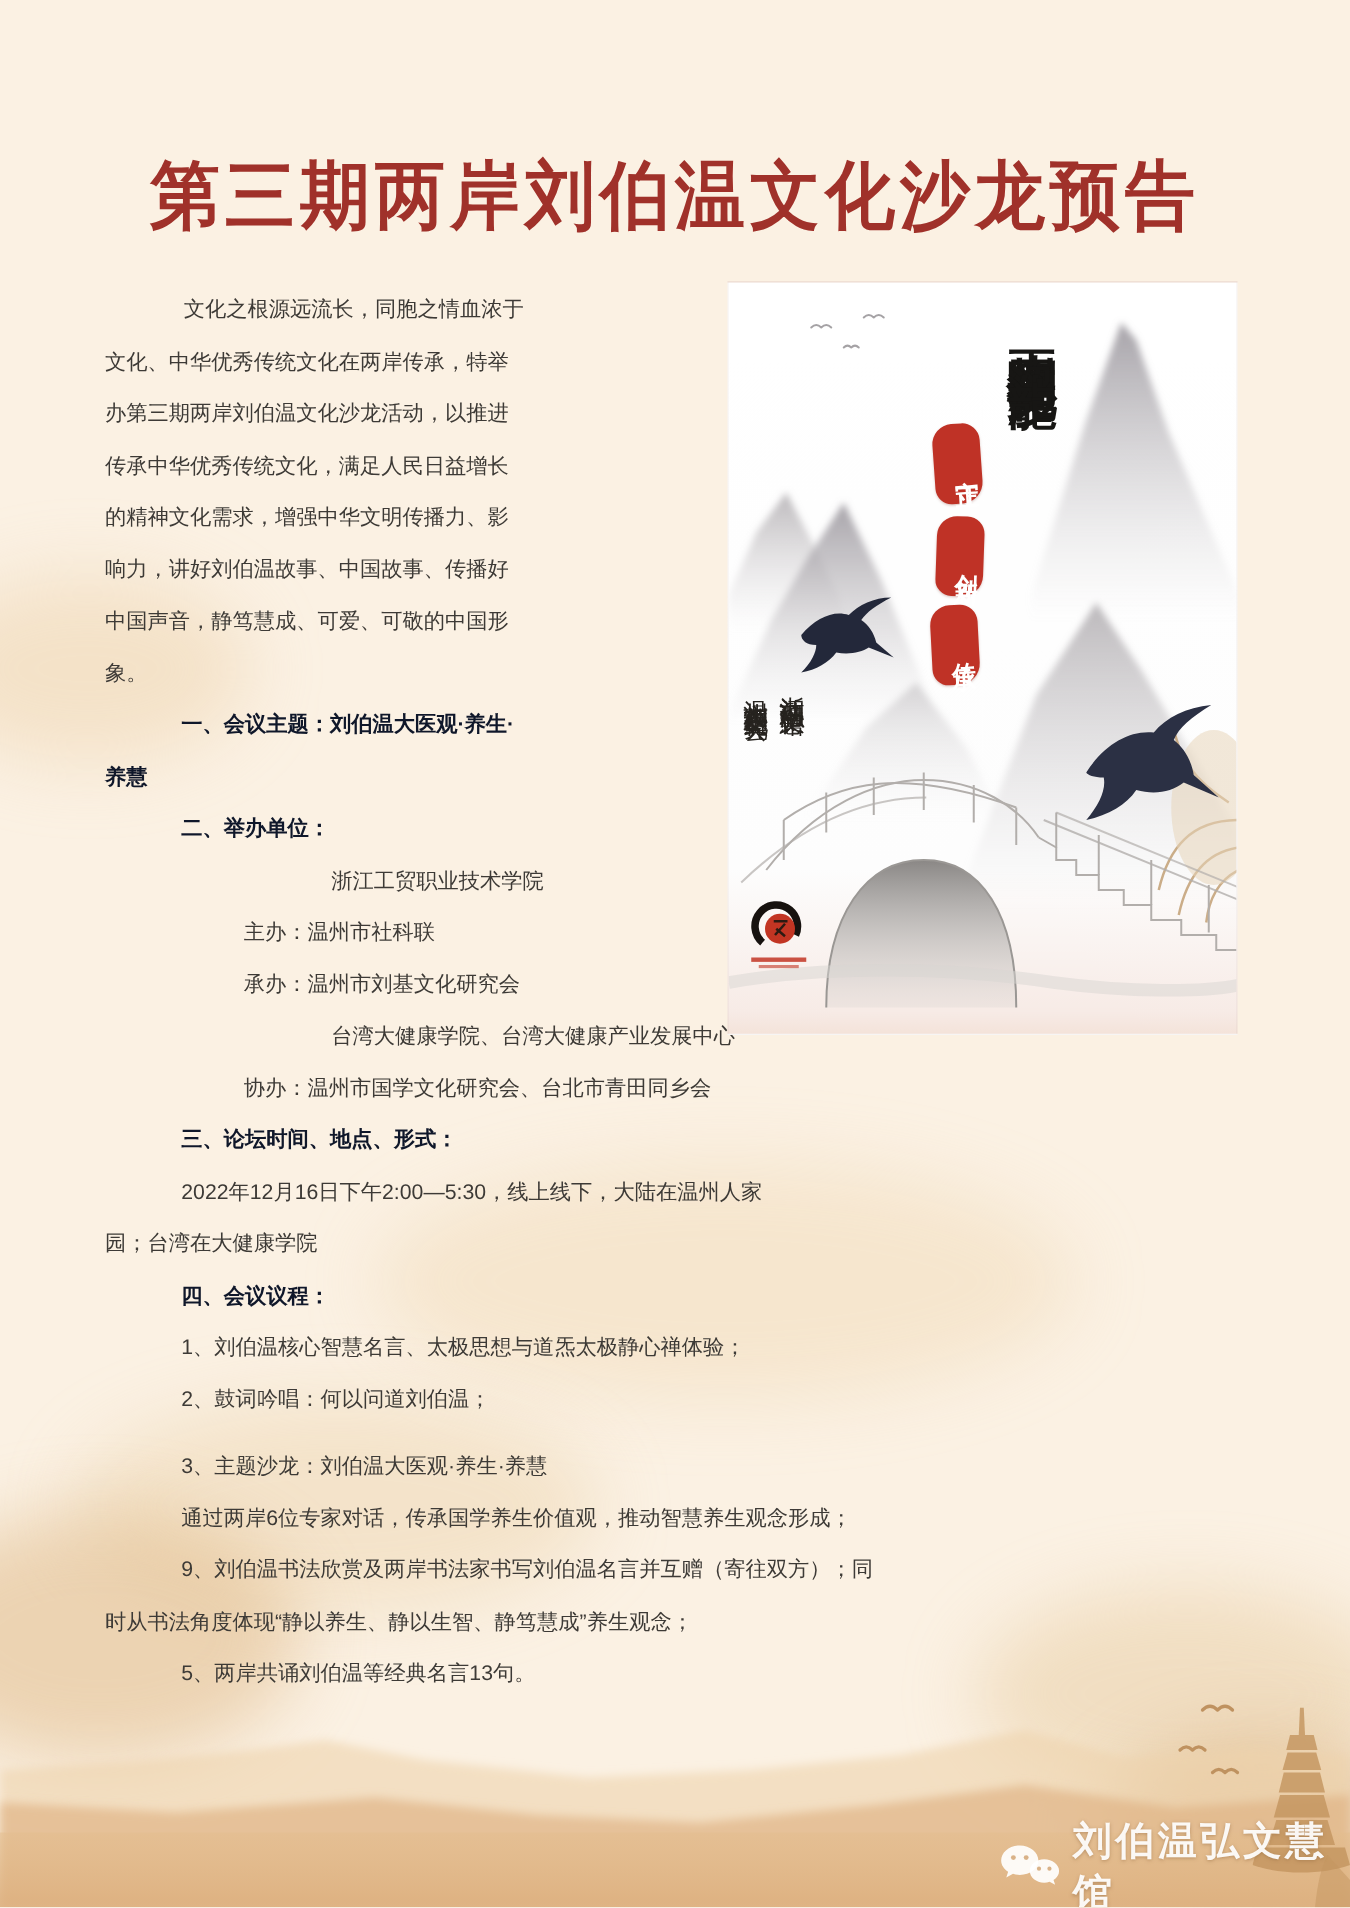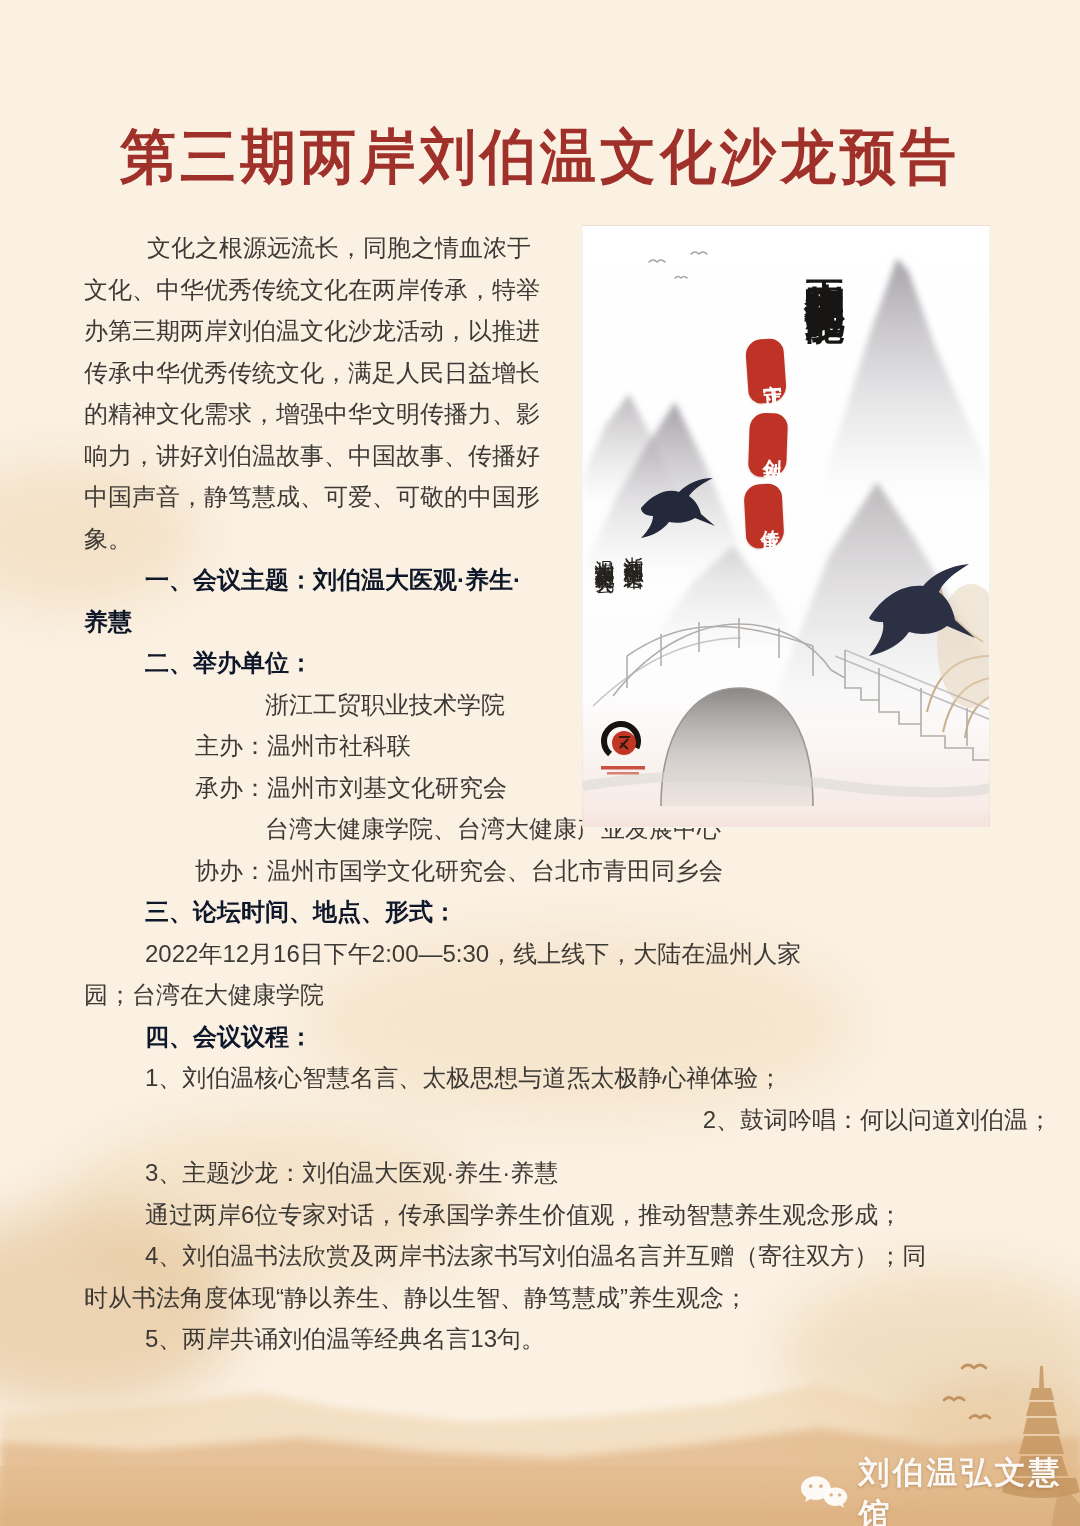--- a/index.html
+++ b/index.html
@@ -17,21 +17,21 @@
   .w5{left:780px; top:1270px; width:340px; height:170px; background:rgba(228,194,144,.40);}
   .w6{left:880px; top:1390px; width:260px; height:160px; background:rgba(210,164,108,.45);}
 
   .title{
     position:absolute; top:120px; left:0; width:100%; text-align:center;
     font-size:56px; font-weight:900; letter-spacing:4px; color:#a0312a;
     transform:scaleY(1.06);
   }
 
   .content{position:absolute; left:84px; top:227px; width:968px;}
-  .tline{font-size:24px; line-height:41.5px; color:#3d3a36; white-space:nowrap;}
+  .tline{font-size:17px; line-height:41.5px; color:#3d3a36; white-space:nowrap;}
   .tline.bold{font-weight:bold; color:#0f172a;}
 
   
   .poster{
     position:absolute; left:582px; top:225px; width:408px; height:603px;
     background:linear-gradient(180deg,#ffffff 0%,#fdfdfd 78%,#f7ebe6 97%,#f4e3da 100%);
     border:1px solid rgba(120,90,70,.06); box-sizing:border-box; overflow:hidden;
   }
   .poster svg{position:absolute; left:0; top:0;}
   .ptitle{
@@ -132,24 +132,24 @@
       <div class="tline" style="padding-left: 181px;">浙江工贸职业技术学院</div>
       <div class="tline" style="padding-left: 111px;">主办：温州市社科联</div>
       <div class="tline" style="padding-left: 111px;">承办：温州市刘基文化研究会</div>
       <div class="tline" style="padding-left: 181px;">台湾大健康学院、台湾大健康产业发展中心</div>
       <div class="tline" style="padding-left: 111px;">协办：温州市国学文化研究会、台北市青田同乡会</div>
       <div class="tline bold" style="padding-left: 61px;">三、论坛时间、地点、形式：</div>
       <div class="tline" style="padding-left: 61px;">2022年12月16日下午2:00—5:30，线上线下，大陆在温州人家</div>
       <div class="tline" style="padding-left: 0px;">园；台湾在大健康学院</div>
       <div class="tline bold" style="padding-left: 61px;">四、会议议程：</div>
       <div class="tline" style="padding-left: 61px;">1、刘伯温核心智慧名言、太极思想与道炁太极静心禅体验；</div>
-      <div class="tline" style="padding-left: 61px; text-align: right;">2、鼓词吟唱：何以问道刘伯温；</div>
+      <div class="tline" style="padding-left: 61px;">2、鼓词吟唱：何以问道刘伯温；</div>
       <div class="tline" style="padding-left: 61px; margin-top: 12px;">3、主题沙龙：刘伯温大医观·养生·养慧</div>
       <div class="tline" style="padding-left: 61px;">通过两岸6位专家对话，传承国学养生价值观，推动智慧养生观念形成；</div>
-      <div class="tline" style="padding-left: 61px;">4、刘伯温书法欣赏及两岸书法家书写刘伯温名言并互赠（寄往双方）；同</div>
+      <div class="tline" style="padding-left: 61px;">9、刘伯温书法欣赏及两岸书法家书写刘伯温名言并互赠（寄往双方）；同</div>
       <div class="tline" style="padding-left: 0px;">时从书法角度体现“静以养生、静以生智、静笃慧成”养生观念；</div>
       <div class="tline" style="padding-left: 61px;">5、两岸共诵刘伯温等经典名言13句。</div>
     </div>
 
   <div class="poster">
 
     <svg width="408" height="603" viewBox="0 0 408 603">
       <defs>
         <linearGradient id="mg1" x1="0" y1="0" x2="0" y2="1">
           <stop offset="0" stop-color="#97939a" stop-opacity="0.85"></stop>

